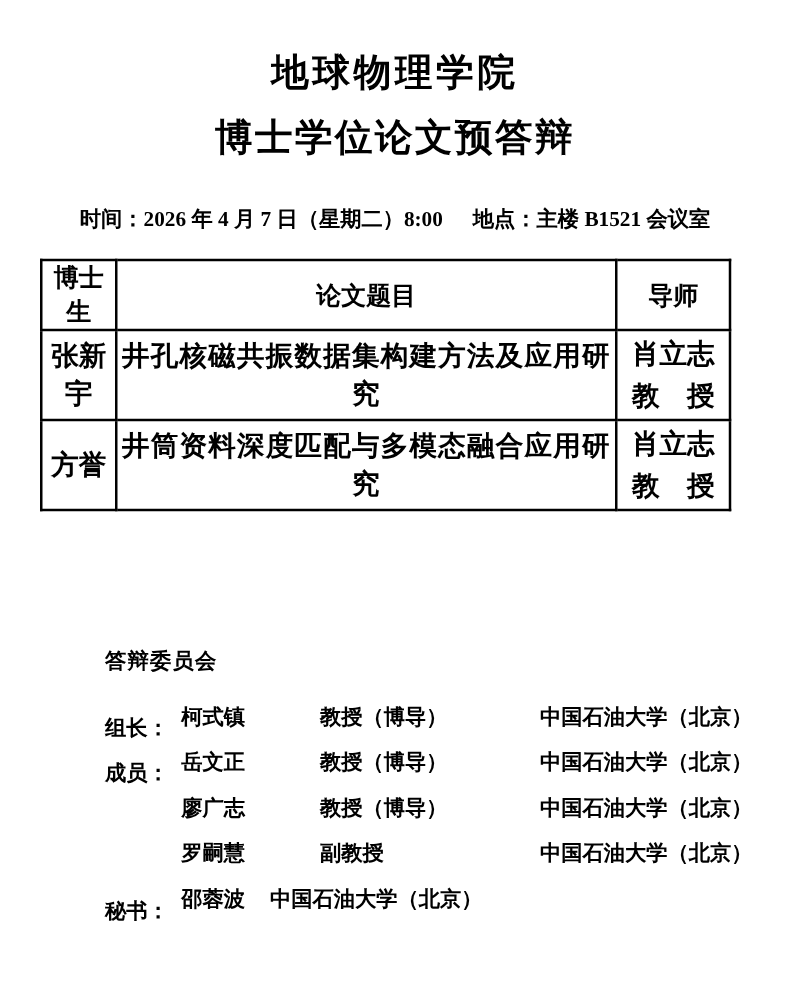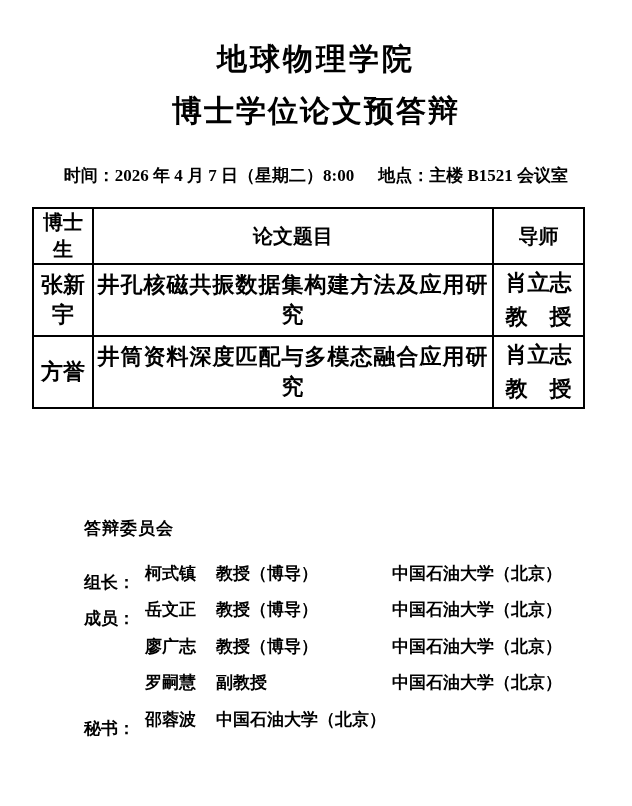--- a/index.html
+++ b/index.html
@@ -90,21 +90,21 @@
     letter-spacing: 1px;
   }
   .committee-row {
     display: flex;
     align-items: center;
     height: 36.5px;
     white-space: nowrap;
   }
   .committee-role { width: 61px; margin-top: 18px; }
   .committee-name { width: 71px; }
-  .committee-title { width: 176px; }
+  .committee-title { width: 176px; margin-left: 40px; }
   .committee-affiliation { flex: 1; }
 </style>
 </head>
 <body>
 
 <div class="page">
 
   <div class="doc-title line2">博士学位论文预答辩</div>
   <div class="doc-title line1">地球物理学院</div>
 

